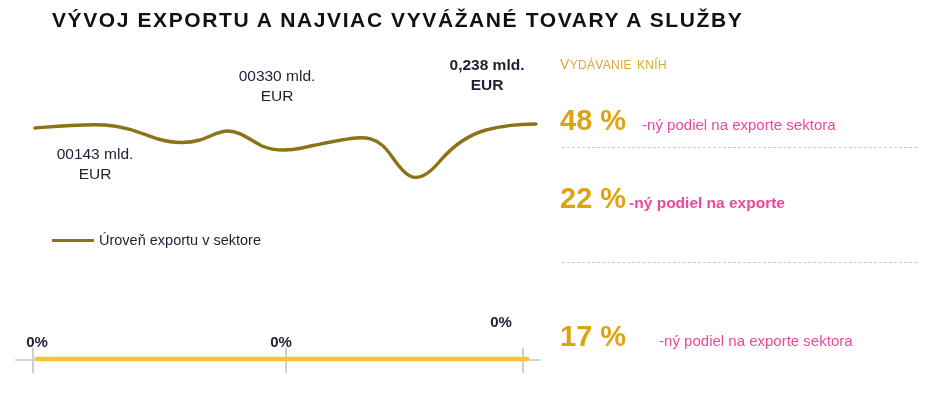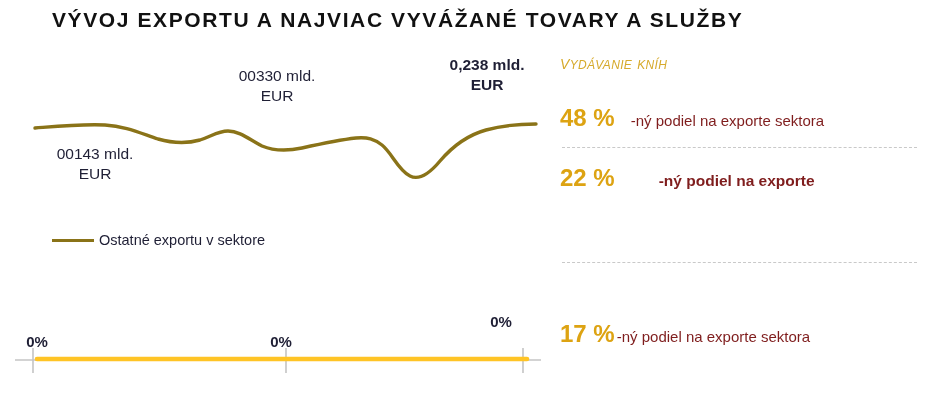--- a/index.html
+++ b/index.html
@@ -121,49 +121,48 @@
   #sector-block-1 { top: 104px; height: 112px; }
   #sector-block-2 { top: 228px; height: 112px; }
 
   .sector-name {
     font-size: 17.5px;
     color: #d6aa2c;
     font-variant: small-caps;
     text-transform: lowercase;
     letter-spacing: 0.3px;
     line-height: 25px;
-    font-style: italic;
   }
   .sector-name::first-letter { font-size: 20px; }
 
   .sector-stat {
     display: flex;
     align-items: baseline;
     white-space: nowrap;
   }
   .stat-pct {
-    font-size: 24px;
+    font-size: 29px;
     font-weight: bold;
     color: #dda312;
     flex: 0 0 auto;
   }
   .stat-desc {
     font-size: 15px;
-    color: #7f1d1d;
+    color: #ec4899;
     flex: 0 0 auto;
   }
 
   
   #sector-block-0 .sector-stat { margin-top: 28px; }
   #sector-block-0 .stat-desc   { margin-left: 16px; }
 
-  #sector-block-1 .sector-stat { margin-top: 10px; gap: 41px; }
+  #sector-block-1 .sector-stat { margin-top: 28px; }
   #sector-block-1 .stat-desc   { margin-left: 3px; font-size: 15.5px; font-weight: bold; }
 
-  #sector-block-2 .sector-stat { margin-top: 42px; }
+  #sector-block-2 .sector-stat { margin-top: 42px; gap: 31px; }
   #sector-block-2 .stat-desc   { margin-left: 2px; }
 
   .sector-divider {
     position: absolute;
     left: 2px;
     width: 355px;
     height: 0;
     border-top: 1px dashed #c9c9c9;
   }
   #divider-0 { top: 97px; }
@@ -195,21 +194,21 @@
   <div class="value-label" id="label-2010">00143 mld.
 EUR</div>
   <div class="value-label" id="label-2015">00330 mld.
 EUR</div>
   <div class="value-label" id="label-2020">0,238 mld.
 EUR</div>
 
   <div id="chart-legend">
     <div class="legend-row">
       <span class="legend-swatch dark"></span>
-      <span class="legend-text">Ostatné exportu v sektore</span>
+      <span class="legend-text">Úroveň exportu v sektore</span>
     </div>
   </div>
 
   <svg id="share-line-chart" viewBox="0 0 556 103" preserveAspectRatio="none">
 
     <line x1="15" y1="60" x2="541" y2="60" stroke="#c4c4c4" stroke-width="1.6"></line>
 
     <line x1="33" y1="48" x2="33" y2="73" stroke="#c4c4c4" stroke-width="1.6"></line>
     <line x1="286" y1="48" x2="286" y2="73" stroke="#c4c4c4" stroke-width="1.6"></line>
     <line x1="523" y1="48" x2="523" y2="73" stroke="#c4c4c4" stroke-width="1.6"></line>

